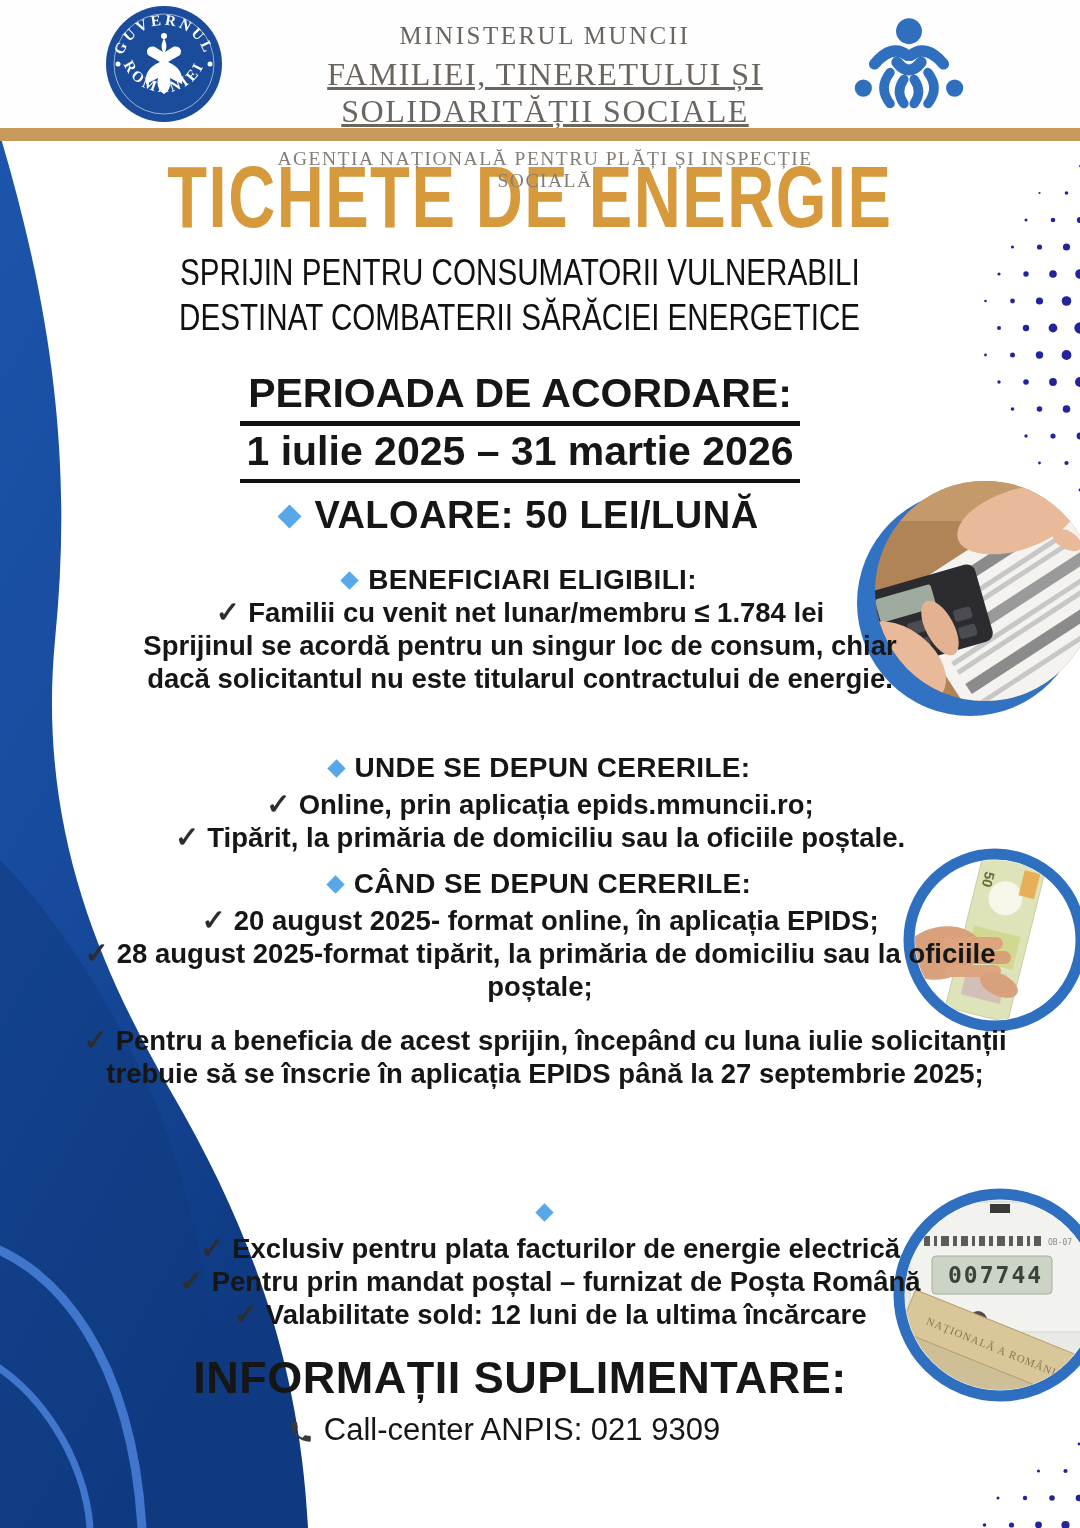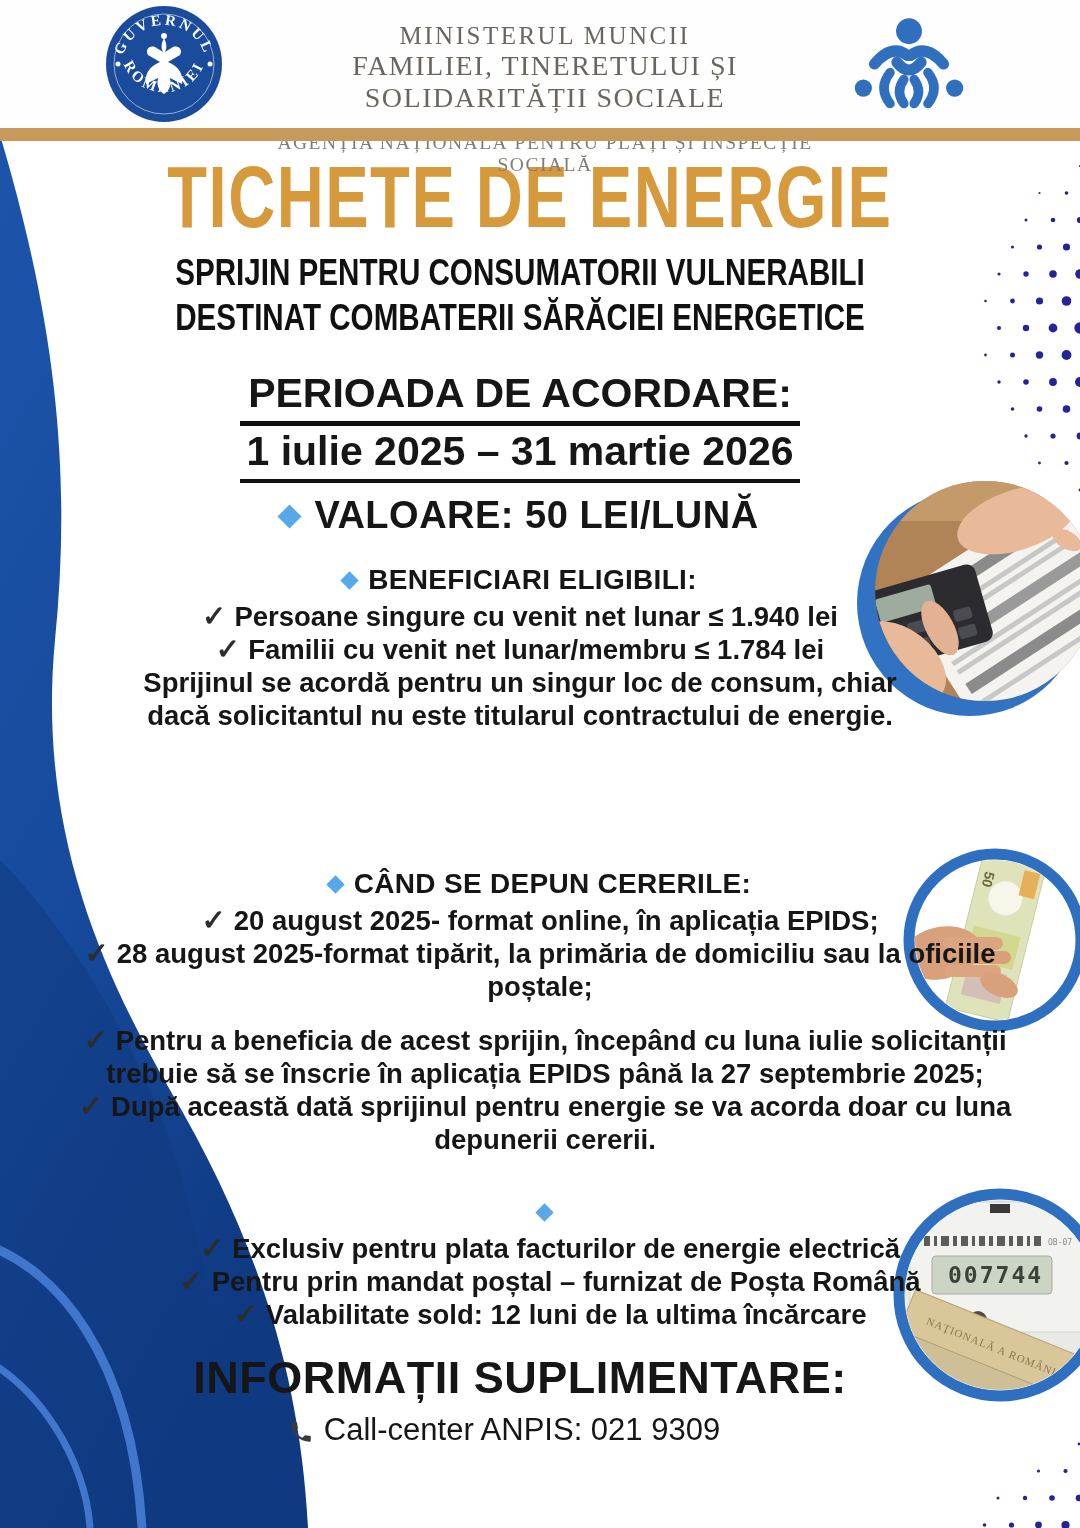--- a/index.html
+++ b/index.html
@@ -7,33 +7,33 @@
     position:relative;width:1080px;height:1528px;margin:0 auto;
     background:#ffffff;overflow:hidden;
     font-family:"Liberation Sans",sans-serif;color:#161616;
   }
   
   #header{position:absolute;left:0;top:0;width:1080px;height:128px;background:#fefefe;z-index:6;}
   #gov-seal{position:absolute;left:104px;top:4px;width:120px;height:120px;}
   #header-center{position:absolute;left:250px;top:22px;width:590px;text-align:center;
      font-family:"Liberation Serif",serif;color:#6b655f;}
   #ministry-l1{font-size:25px;letter-spacing:2.5px;}
-  #ministry-l2{font-size:28px;letter-spacing:1.5px;}
+  #ministry-l2{font-size:32px;letter-spacing:1.5px;margin-top:6px;text-decoration:underline;}
   #agency-line{font-size:19.5px;letter-spacing:1.5px;color:#837d75;margin-top:18px;}
   #anpis-logo{position:absolute;left:834px;top:14px;width:150px;height:112px;}
   #gold-bar{position:absolute;left:0;top:128px;width:1080px;height:13px;background:#c7995b;z-index:6;}
   
   #ribbon-svg,#dots-svg{position:absolute;left:0;top:0;width:1080px;height:1528px;z-index:1;pointer-events:none;}
   
   .photo-wrap{position:absolute;z-index:2;}
   
   .block{position:absolute;z-index:4;text-align:center;}
   .cond{display:inline-block;transform:scaleX(0.74);transform-origin:center;white-space:nowrap;}
   #main-title{left:0;top:146px;width:1060px;color:#d6993c;font-size:88px;font-weight:800;letter-spacing:2px;}
-  #subtitle{left:0;top:250px;width:1040px;font-size:37px;font-weight:700;line-height:45px;color:#111;}
+  #subtitle{left:0;top:250px;width:1040px;font-size:37px;font-weight:400;line-height:45px;color:#111;}
   #subtitle .cond{transform:scaleX(0.80);}
   #period{left:0;top:370px;width:1040px;font-size:41px;font-weight:800;}
   #period .und{display:inline-block;border-bottom:5px solid #111;padding:0 8px 4px 8px;}
   #period-range{left:0;top:428px;width:1040px;font-size:41px;font-weight:800;}
   #period-range .und{display:inline-block;border-bottom:4px solid #111;padding:0 6px 4px 6px;}
   #value-line{left:0;top:494px;width:1040px;font-size:38px;font-weight:800;letter-spacing:0.5px;}
   .diamond{display:inline-block;width:17px;height:17px;background:#56a8e8;transform:rotate(45deg);margin:0 16px 2px 0;vertical-align:middle;}
   .diamond.small{width:13px;height:13px;margin-right:12px;}
   .sec-head{font-size:28px;font-weight:800;letter-spacing:0.3px;}
   .sec-line{font-size:27.5px;font-weight:700;line-height:33px;}
@@ -300,36 +300,39 @@
   <div class="block" id="period-range">
     <span class="und">1 iulie 2025 – 31 martie 2026</span>
   </div>
 
   <div class="block" id="value-line">
     <span class="diamond"></span><span>VALOARE: 50 LEI/LUNĂ</span>
   </div>
 
   <div class="block" id="beneficiari">
     <div class="sec-head"><span class="diamond small"></span><span>BENEFICIARI ELIGIBILI:</span></div>
-    <div class="sec-line mt"><span class="check">✓</span><span>Persoane singure cu venit net lunar ≤ 1.940 lei</span></div>
     <div class="sec-line"><span class="check">✓</span><span>Familii cu venit net lunar/membru ≤ 1.784 lei</span></div>
     <div class="sec-line">Sprijinul se acordă pentru un singur loc de consum, chiar</div>
     <div class="sec-line">dacă solicitantul nu este titularul contractului de energie.</div>
   </div>
 
+  <div class="block" id="unde">
+    <div class="sec-head"><span class="diamond small"></span><span>UNDE SE DEPUN CERERILE:</span></div>
+    <div class="sec-line mt"><span class="check">✓</span><span>Online, prin aplicația epids.mmuncii.ro;</span></div>
+    <div class="sec-line"><span class="check">✓</span><span>Tipărit,  la primăria de domiciliu sau la oficiile  poștale.</span></div>
+  </div>
 
   <div class="block" id="cand">
     <div class="sec-head"><span class="diamond small"></span><span>CÂND SE DEPUN CERERILE:</span></div>
     <div class="sec-line mt"><span class="check">✓</span><span>20 august 2025- format online, în aplicația EPIDS;</span></div>
     <div class="sec-line"><span class="check">✓</span><span>28 august 2025-format tipărit, la primăria de domiciliu sau la oficiile poștale;</span></div>
   </div>
 
   <div class="block" id="inscriere">
     <div class="sec-line"><span class="check">✓</span><span>Pentru a beneficia de acest sprijin, începând cu luna iulie solicitanții trebuie să se înscrie în aplicația EPIDS până la 27 septembrie 2025;</span></div>
-    <div class="sec-line"><span class="check">✓</span><span>După această dată sprijinul pentru energie se va acorda doar cu luna depunerii cererii.</span></div>
   </div>
 
   <div class="block" id="utilizare">
     <div class="sec-head"><span class="diamond small"></span></div>
     <div class="sec-line mt"><span class="check">✓</span><span>Exclusiv pentru plata facturilor de energie electrică</span></div>
     <div class="sec-line"><span class="check">✓</span><span>Pentru prin mandat poștal – furnizat de Poșta Română</span></div>
     <div class="sec-line"><span class="check">✓</span><span>Valabilitate sold: 12 luni de la ultima încărcare</span></div>
   </div>
 
   <div class="block" id="info-heading">INFORMAȚII SUPLIMENTARE:</div>

